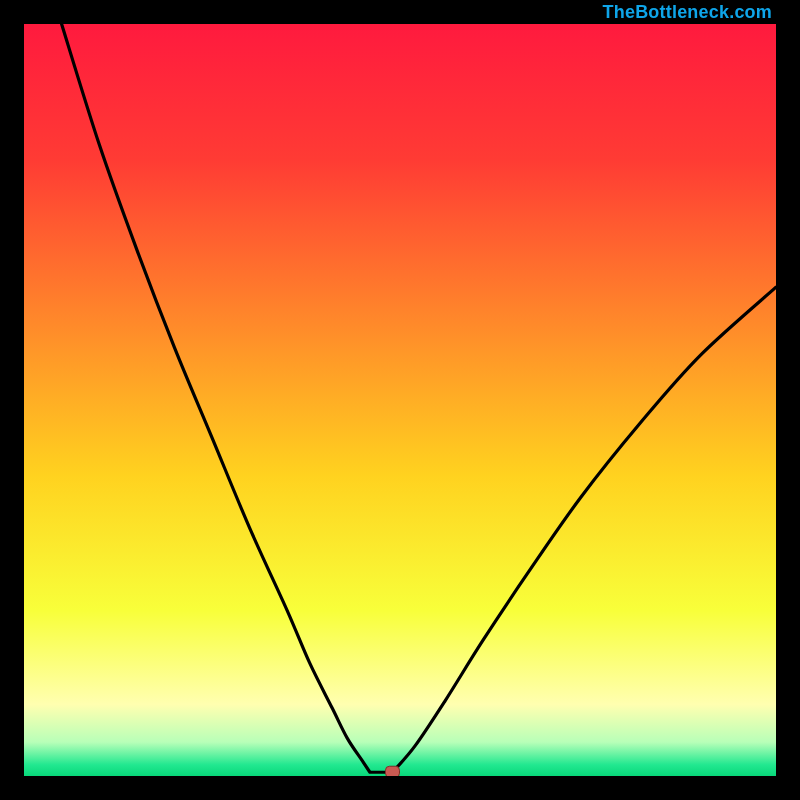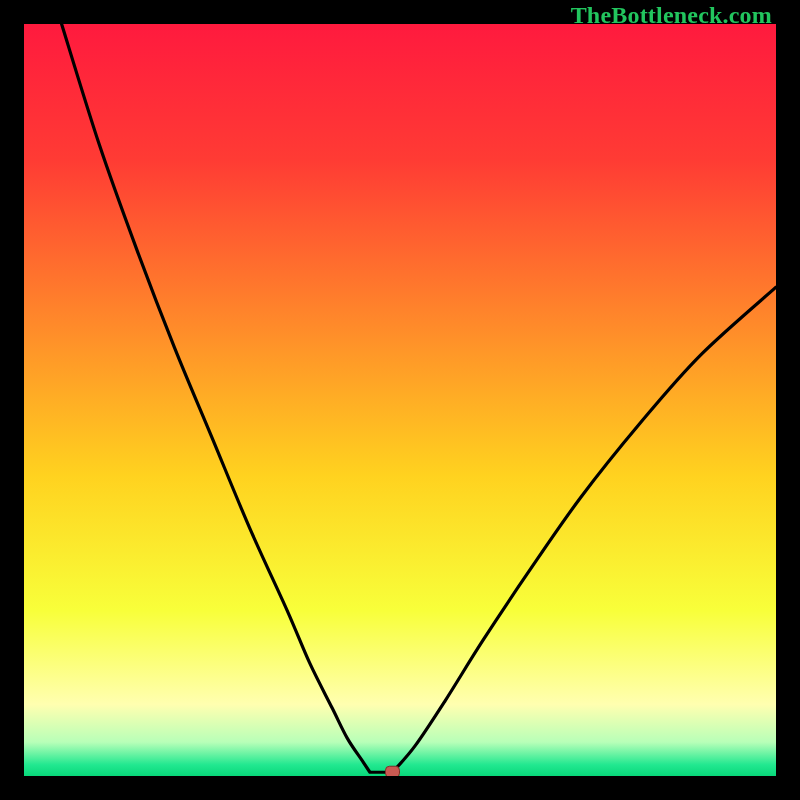--- a/index.html
+++ b/index.html
@@ -23,25 +23,25 @@
     position: absolute;
     left: 0;
     top: 0;
     width: 752px;
     height: 752px;
   }
   .watermark {
     position: absolute;
     top: 2px;
     right: 28px;
-    color: #22c55e;
-    font-size: 24px;
+    color: #0ea5e9;
+    font-size: 18px;
     font-weight: 600;
     letter-spacing: 0.2px;
-    font-family: Liberation Serif, serif;
+    font-family: Liberation Sans, sans-serif;
   }
 </style>
 </head>
 <body>
 
 <div class="frame">
   <svg class="plot-area" width="752" height="752" viewBox="0 0 752 752" preserveAspectRatio="none">
     <defs>
       <linearGradient id="bg-grad" x1="0" y1="0" x2="0" y2="1">
           <stop offset="0.00%" stop-color="#ff1a3e"></stop>

